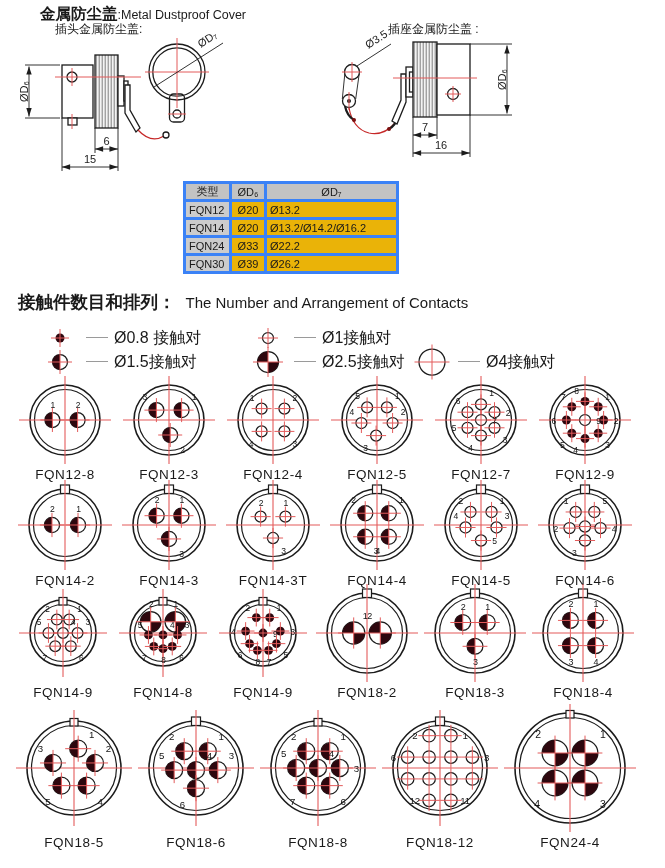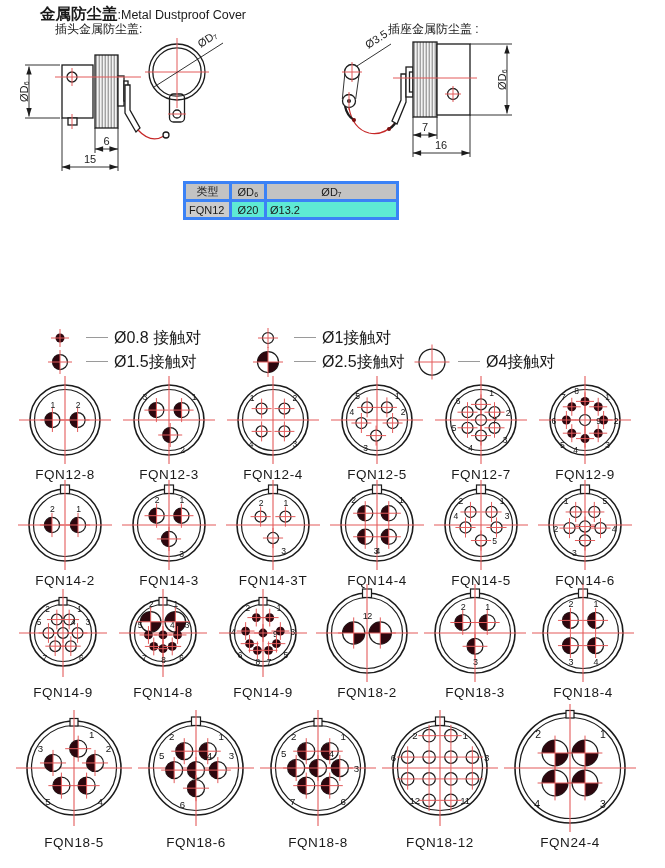--- a/index.html
+++ b/index.html
@@ -16,21 +16,21 @@
   .thin{stroke:#1c1c1c;stroke-width:0.9;fill:none;}
   .red{stroke:#c62828;stroke-width:1.2;fill:none;}
   .redl{stroke:#e35b5b;stroke-width:1;fill:none;}
   .dimt{font-size:11px;fill:#1c1c1c;}
   #dim-table-wrap{left:183px;top:181px;}
   table{border-collapse:collapse;table-layout:fixed;width:213px;}
   th,td{border:3px solid #3b82f6;font-size:11px;font-weight:normal;height:15px;
         padding:0 3px;white-space:nowrap;overflow:hidden;}
   thead th{background:#c3c3c3;text-align:center;}
   tbody th{background:#cccccc;text-align:left;}
-  tbody td{background:#5eead4;}
+  tbody td{background:#eab308;}
   td.c2{text-align:center;}
   #section-title{left:18px;top:290px;}
   #section-title .zh{font-size:17.5px;font-weight:bold;}
   #section-title .en{font-size:15px;margin-left:10px;}
   .leg-label{position:absolute;font-size:16px;line-height:16px;}
   .leg-dash{position:absolute;width:22px;height:0;border-top:1.2px solid #9a9a9a;}
   .crow{position:absolute;left:13px;width:624px;display:flex;justify-content:space-around;}
   .ccell{flex:1 1 0;display:flex;flex-direction:column;align-items:center;}
   .dlabel{margin-top:3px;font-size:13.5px;letter-spacing:0.6px;color:#1a1a1a;}
 </style>
@@ -159,24 +159,42 @@
             <th>ØD₆</th>
             <th>ØD₇</th>
           </tr>
         </thead>
         <tbody>
           <tr>
             <th>FQN12</th>
             <td class="c2">Ø20</td>
             <td>Ø13.2</td>
           </tr>
+          <tr>
+            <th>FQN14</th>
+            <td class="c2">Ø20</td>
+            <td>Ø13.2/Ø14.2/Ø16.2</td>
+          </tr>
+          <tr>
+            <th>FQN24</th>
+            <td class="c2">Ø33</td>
+            <td>Ø22.2</td>
+          </tr>
+          <tr>
+            <th>FQN30</th>
+            <td class="c2">Ø39</td>
+            <td>Ø26.2</td>
+          </tr>
         </tbody>
       </table>
   </div>
 
+  <div id="section-title" class="abs">
+    <span class="zh">接触件数目和排列：</span><span class="en">The Number and Arrangement of Contacts</span>
+  </div>
 
   <div id="legend">
       <svg width="44" height="44" viewBox="-22 -22 44 44" style="position: absolute; left: 38px; top: 316px;">
         <circle cx="0" cy="0" r="4.5" fill="#2d070e"></circle>
         <line x1="-9" y1="0" x2="9" y2="0" stroke="#e35b5b" stroke-width="1"></line>
         <line x1="0" y1="-9" x2="0" y2="9" stroke="#e35b5b" stroke-width="1"></line>
       </svg>
       <div class="leg-dash" style="left: 86px; top: 337px;"></div>
       <div class="leg-label" style="left: 114px; top: 330px;">Ø0.8 接触对</div>
       <svg width="44" height="44" viewBox="-22 -22 44 44" style="position: absolute; left: 246px; top: 316px;">

